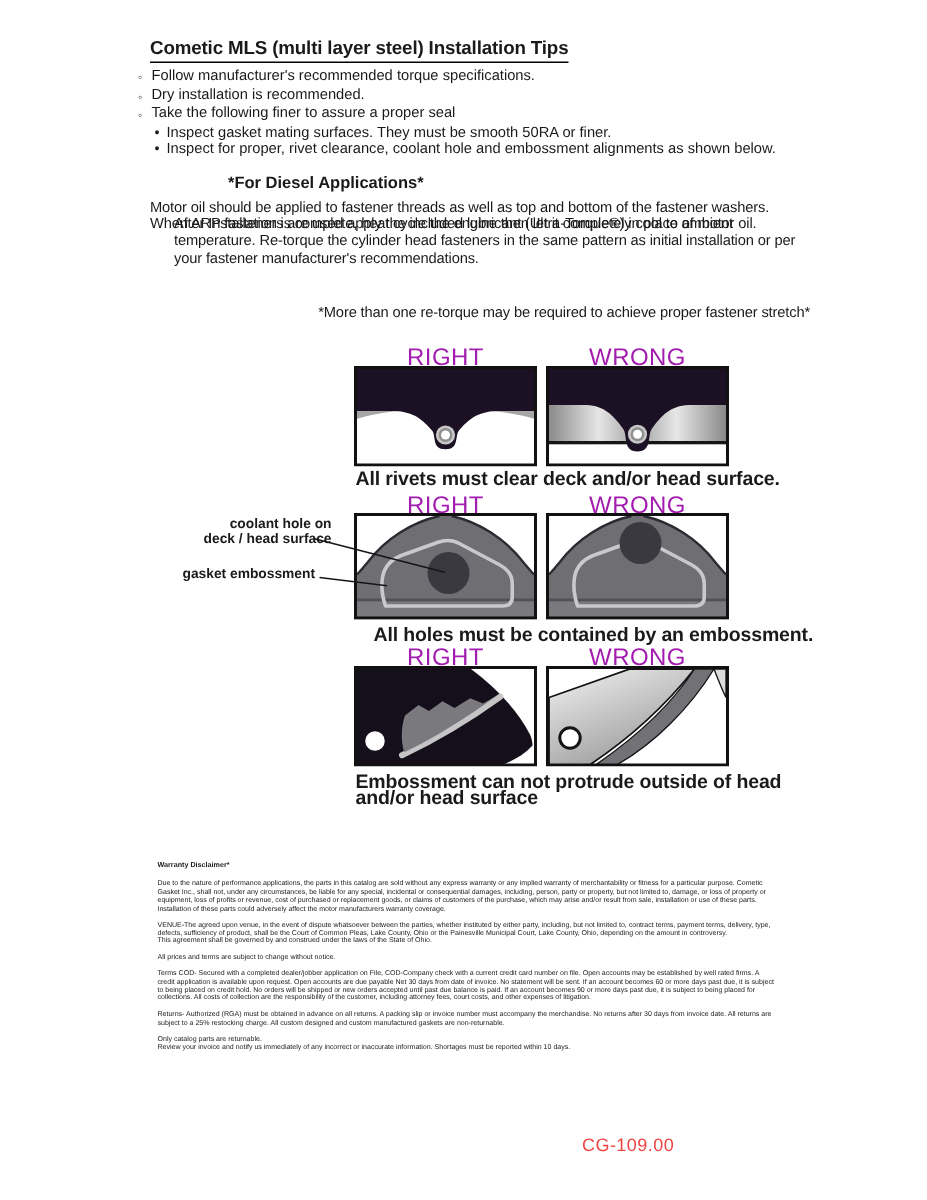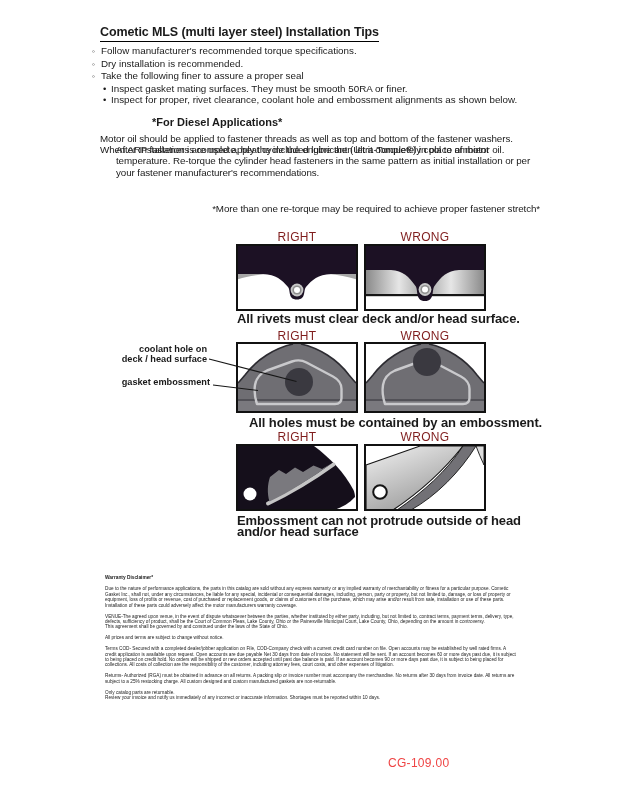--- a/index.html
+++ b/index.html
@@ -14,32 +14,32 @@
   .tip .mk{flex:none;width:9px;font-size:8px;padding-top:1px;}
   .tip.sub{margin-left:11px;}
   .tip.sub .mk{width:8px;font-size:9.5px;padding-top:0;}
 
   .diesel-h{position:absolute;left:104px;top:116px;font-size:11px;font-weight:bold;margin-left:48px;}
   .body-p{position:absolute;left:100px;width:424px;font-size:9.8px;line-height:11.4px;letter-spacing:-0.1px;}
   .p1{top:133px;}
   .p2{top:144px;margin-left:16px;}
   .note{top:203px;width:440px;text-align:right;}
 
-  .dlabel{position:absolute;width:122px;text-align:center;font-size:12px;letter-spacing:0.3px;color:#7f1d1d;}
+  .dlabel{position:absolute;width:122px;text-align:center;font-size:16px;letter-spacing:0.3px;color:#a21caf;}
   .dbox{position:absolute;width:122px;}
   .dbox svg{display:block;width:100%;height:100%;}
   .h67{height:67px;} .h71{height:71px;}
 
   .cap{position:absolute;font-size:13px;font-weight:bold;letter-spacing:-0.1px;line-height:11px;white-space:pre-line;}
   .cap1{left:237px;top:313px;}
   .cap2{left:249px;top:417px;}
   .cap3{left:237px;top:515px;}
 
   .ann{position:absolute;text-align:right;font-size:9.2px;font-weight:bold;line-height:10px;white-space:pre-line;}
-  .ann1{right:411px;top:344px;width:120px;text-align:right;}
+  .ann1{right:397px;top:344px;width:120px;text-align:right;}
   .ann2{right:408px;top:377px;width:130px;}
 
   .leaders{position:absolute;left:0;top:0;pointer-events:none;}
 
   .legal{position:absolute;left:105px;top:575px;width:411px;font-size:4.7px;line-height:5.4px;color:#222;}
   .legal .lh{font-size:4.8px;font-weight:bold;margin:0 0 6px 0;}
   .legal p{margin:0 0 5.5px 0;white-space:pre-line;}
 
   .code{position:absolute;left:388px;top:756px;font-size:12px;letter-spacing:0.3px;color:#ef4444;}
 </style>

